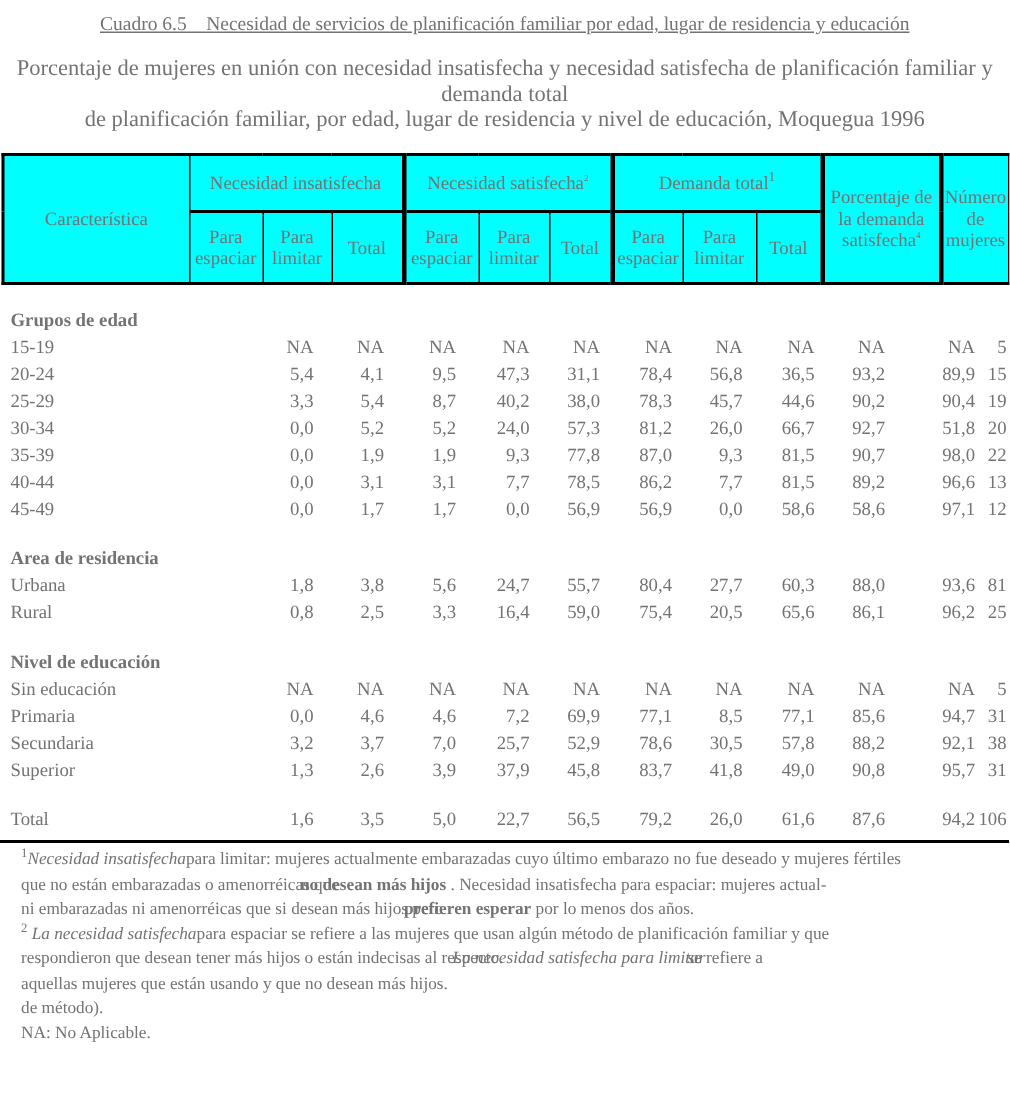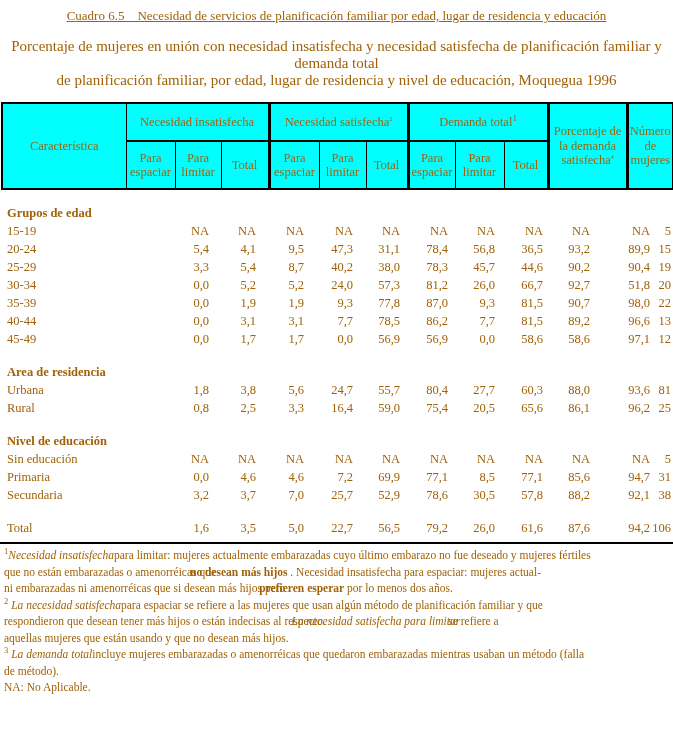--- a/index.html
+++ b/index.html
@@ -1,17 +1,17 @@
 <!DOCTYPE html>
 <html style="--hbg: #00ffff;"><head>
 <meta charset="utf-8">
 <style>
   html,body{margin:0;padding:0;background:#ffffff;}
   .page{
-    position:relative;width:673px;height:739px;background:#fff;color:#a16207;
+    position:relative;width:673px;height:739px;background:#fff;color:#737373;
     font-family:"Liberation Serif","DejaVu Serif",serif;overflow:hidden;
   }
   .title{ text-align:center;padding-top:8px;font-size:13px;white-space:nowrap; }
   .title .underlined{ text-decoration:underline; }
   .subtitle{ text-align:center;margin-top:14px;font-size:15px;line-height:17px; }
   
   table{border-collapse:collapse;}
   .hdr{ margin:13px auto 0 1px;table-layout:fixed;width:671px;border:2px solid #000; }
   .hdr th{
     background:var(--hbg,#00ffff);
@@ -28,21 +28,21 @@
   .sup-tiny{font-size:6px;vertical-align:super;line-height:0;}
   
   .bodytbl{ margin:13px 0 0 1px;table-layout:fixed;width:670px;font-size:12.5px; }
   .bodytbl td{ padding:0;height:18px;white-space:nowrap;vertical-align:bottom; }
   .bodytbl td.lbl{ text-align:left;padding-left:6px; }
   .bodytbl td.num{ text-align:right; }
   .bodytbl tr.sect td{ font-weight:bold; }
   .bodytbl tr.spacer td{ height:15px; }
   
   .rule{ border-top:2px solid #000;width:673px;margin:6px 0 3px 0;height:0; }
-  .footnotes{ margin-left:4px;font-size:11.5px;line-height:16.5px; }
+  .footnotes{ margin-left:14px;font-size:11.5px;line-height:16.5px; }
   .fn-line{ white-space:nowrap; }
   .seg-n{}
   .seg-i{ font-style:italic; }
   .seg-bo{ font-weight:bold;margin-left:-26px; }
   .seg-io{ font-style:italic;margin-left:-34px; }
   .seg-nt{ margin-left:-12px; }
   .seg-sup{ font-size:8.5px;vertical-align:super;line-height:0; }
 </style>
 </head>
 <body>
@@ -288,20 +288,34 @@
           <td class="num">7,0</td>
           <td class="num">25,7</td>
           <td class="num">52,9</td>
           <td class="num">78,6</td>
           <td class="num">30,5</td>
           <td class="num">57,8</td>
           <td class="num">88,2</td>
           <td class="num">92,1</td>
           <td class="num">38</td>
         </tr>
+        <tr>
+          <td class="lbl">Superior</td>
+          <td class="num">1,3</td>
+          <td class="num">2,6</td>
+          <td class="num">3,9</td>
+          <td class="num">37,9</td>
+          <td class="num">45,8</td>
+          <td class="num">83,7</td>
+          <td class="num">41,8</td>
+          <td class="num">49,0</td>
+          <td class="num">90,8</td>
+          <td class="num">95,7</td>
+          <td class="num">31</td>
+        </tr>
         <tr class="spacer">
           <td colspan="12"></td>
         </tr>
         <tr>
           <td class="lbl">Total</td>
           <td class="num">1,6</td>
           <td class="num">3,5</td>
           <td class="num">5,0</td>
           <td class="num">22,7</td>
           <td class="num">56,5</td>
@@ -317,18 +331,17 @@
 
   <div class="rule"></div>
 
   <div class="footnotes">
       <div class="fn-line"><span class="seg-sup">1</span><span class="seg-i">Necesidad insatisfecha</span><span class="seg-n">para limitar: mujeres actualmente embarazadas cuyo último embarazo no fue deseado y mujeres fértiles</span></div>
       <div class="fn-line"><span class="seg-n">que no están embarazadas o amenorréicas  que</span><span class="seg-bo">no desean más hijos</span><span class="seg-n"> . Necesidad insatisfecha para espaciar: mujeres actual-</span></div>
       <div class="fn-line"><span class="seg-n">ni embarazadas ni amenorréicas que si desean más hijos pero</span><span class="seg-bo">prefieren esperar</span><span class="seg-n"> por lo menos dos años.</span></div>
       <div class="fn-line"><span class="seg-sup">2</span><span class="seg-i"> La necesidad satisfecha</span><span class="seg-n">para espaciar se refiere a las mujeres que usan algún método de planificación familiar y que</span></div>
       <div class="fn-line"><span class="seg-n">respondieron que desean tener más hijos o están indecisas al respecto.</span><span class="seg-io">La necesidad satisfecha para limitar</span><span class="seg-nt">se refiere a</span></div>
       <div class="fn-line"><span class="seg-n">aquellas mujeres que están usando y que no desean más hijos.</span></div>
-      <div class="fn-line"><span class="seg-sup">3</span><span class="seg-i"> La demanda total</span><span class="seg-n">incluye mujeres embarazadas o amenorréicas que quedaron embarazadas mientras usaban un método (falla</span></div>
       <div class="fn-line"><span class="seg-n">de método).</span></div>
       <div class="fn-line"><span class="seg-n">NA: No Aplicable.</span></div>
     </div>
 
 </div>
 
 </body></html>

